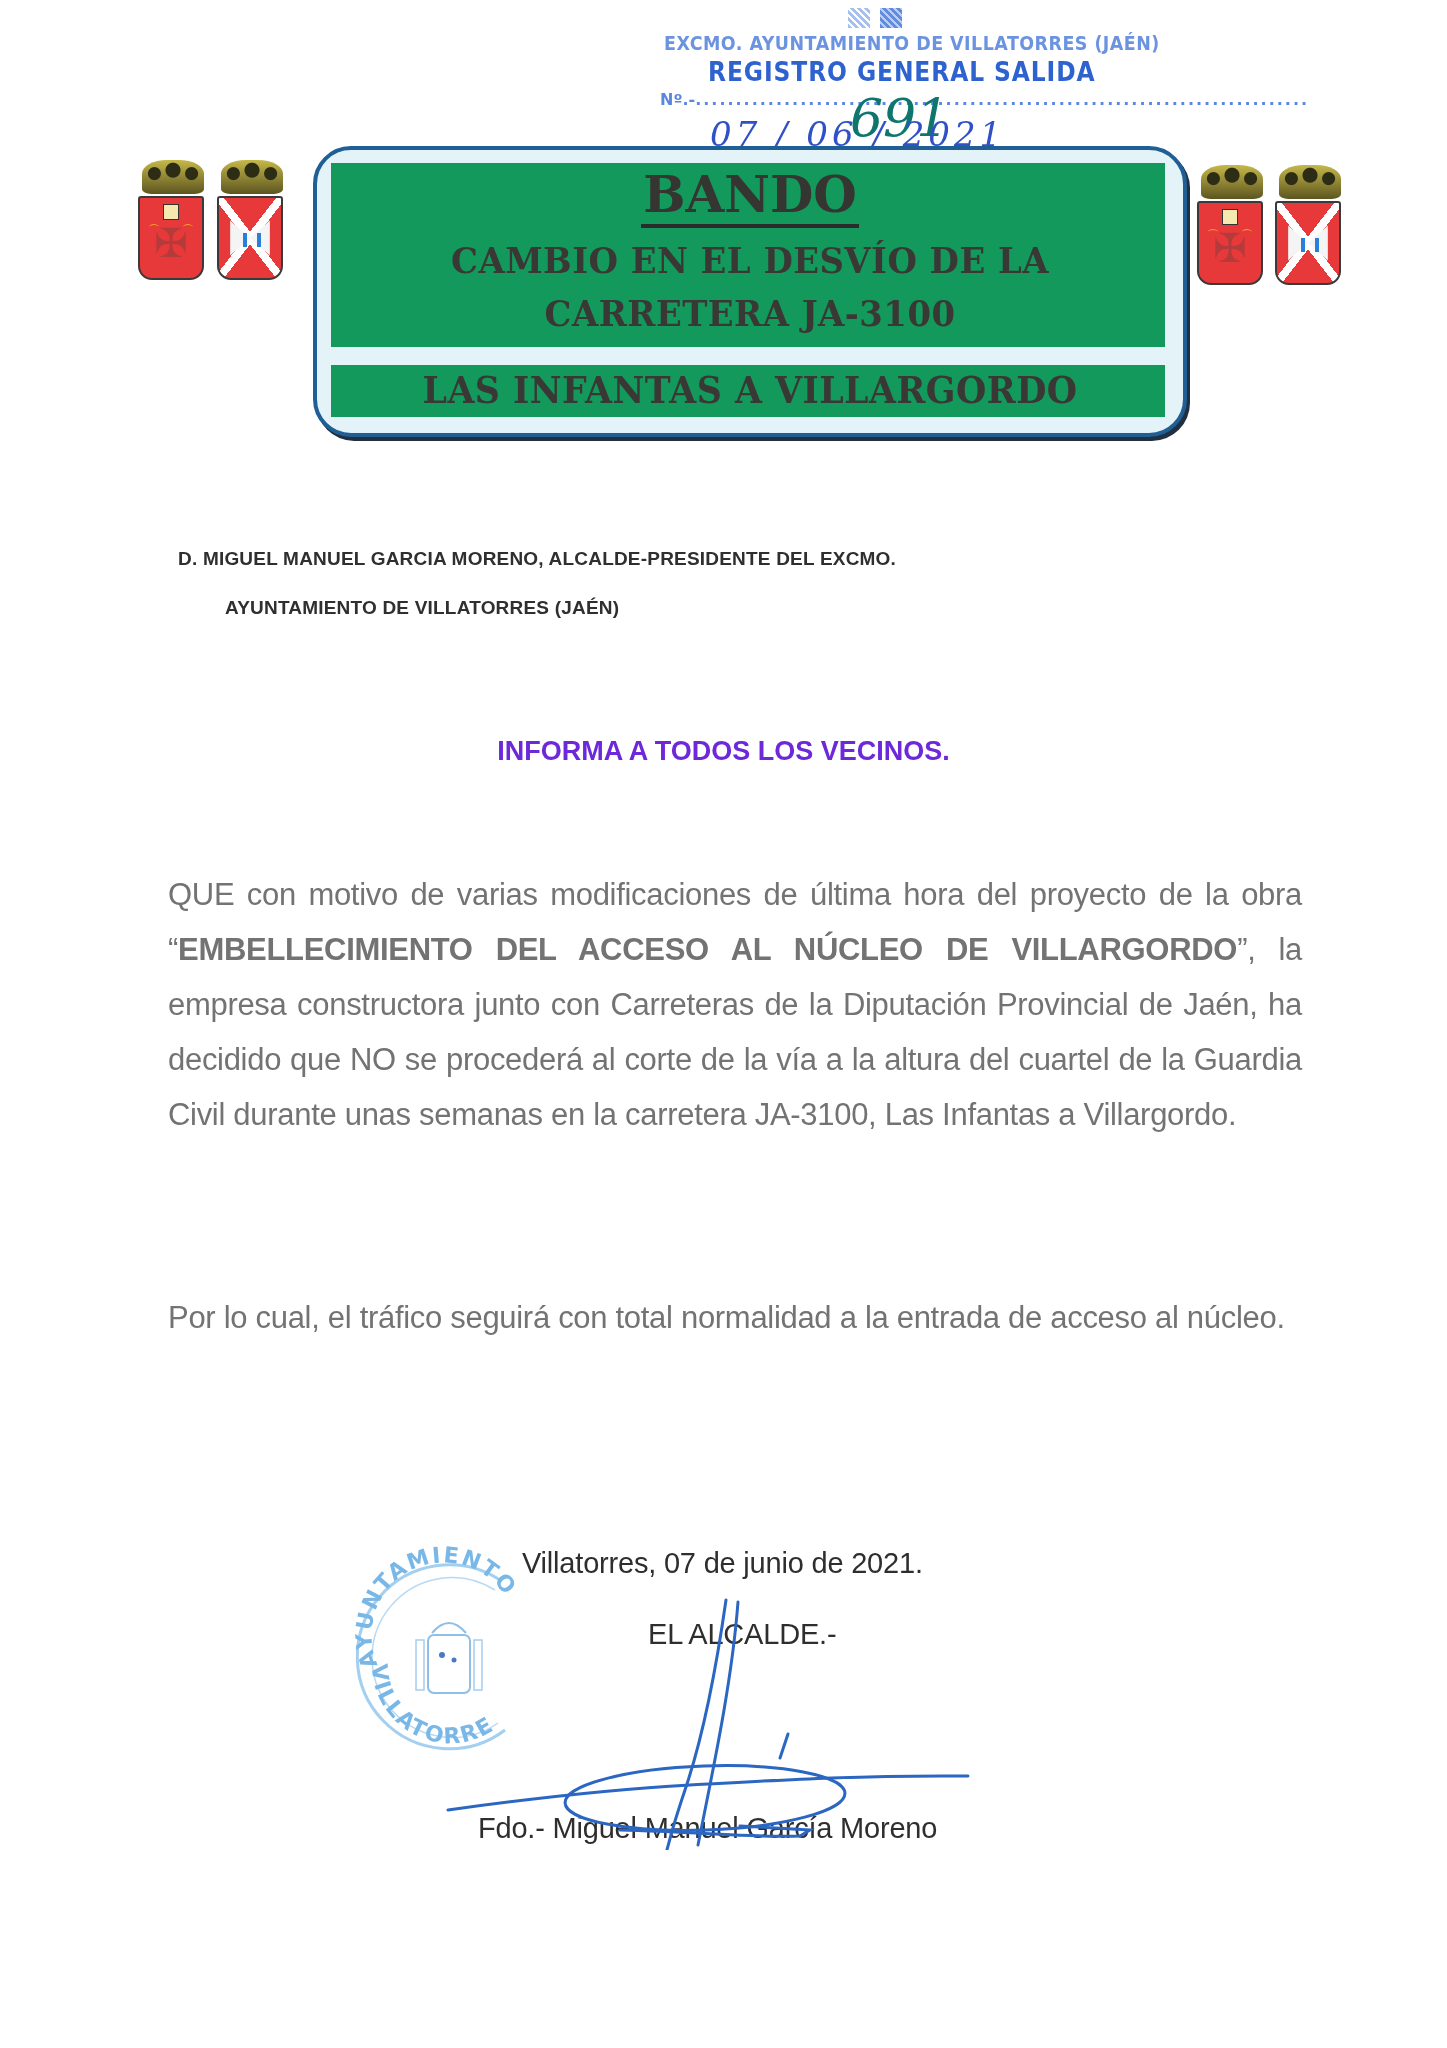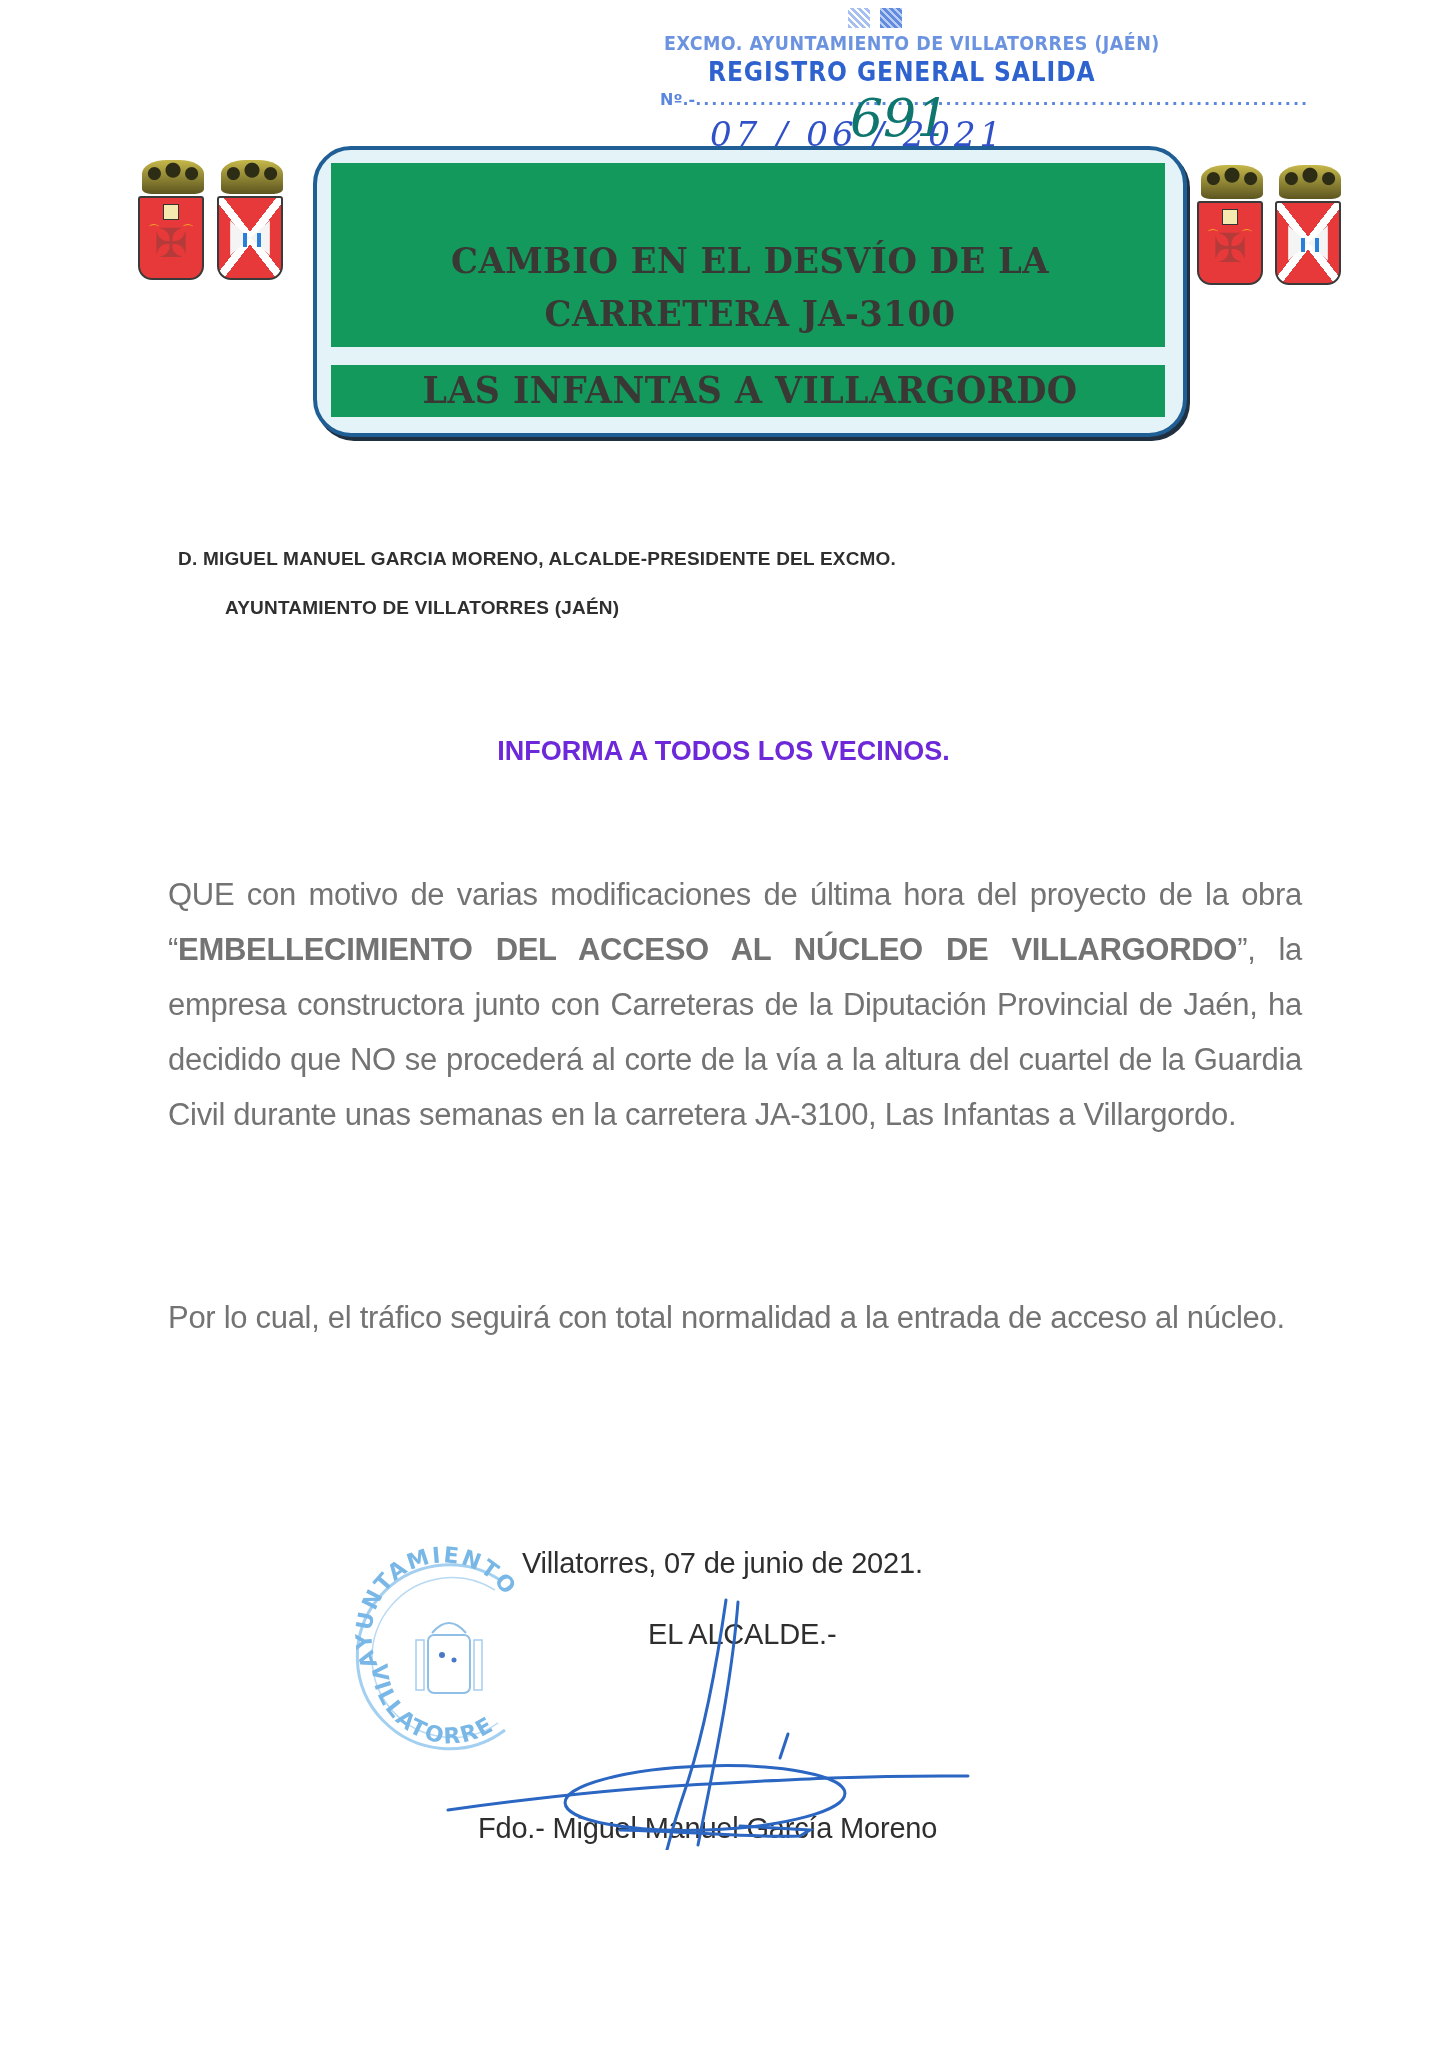--- a/index.html
+++ b/index.html
@@ -130,20 +130,21 @@
   <div class="shield saltire">
     <div class="wings"></div>
     <div class="blue" style="left:24px"></div>
       <div class="blue" style="left:38px"></div>
   </div>
 </div>
 
 <div class="title-box">
   <div class="green-main"></div>
   <div class="green-sub"></div>
+  <div class="t-bando"><span>BANDO</span></div>
   <div class="t-line t-l1">CAMBIO EN EL DESVÍO DE LA</div>
   <div class="t-line t-l2">CARRETERA JA-3100</div>
   <div class="t-line t-l3">LAS INFANTAS A VILLARGORDO</div>
 </div>
 
 <div class="heading h1">D. MIGUEL MANUEL GARCIA MORENO, ALCALDE-PRESIDENTE DEL EXCMO.</div>
 <div class="heading h2">AYUNTAMIENTO DE VILLATORRES (JAÉN)</div>
 
 <div class="informa">INFORMA A TODOS LOS VECINOS.</div>
 

